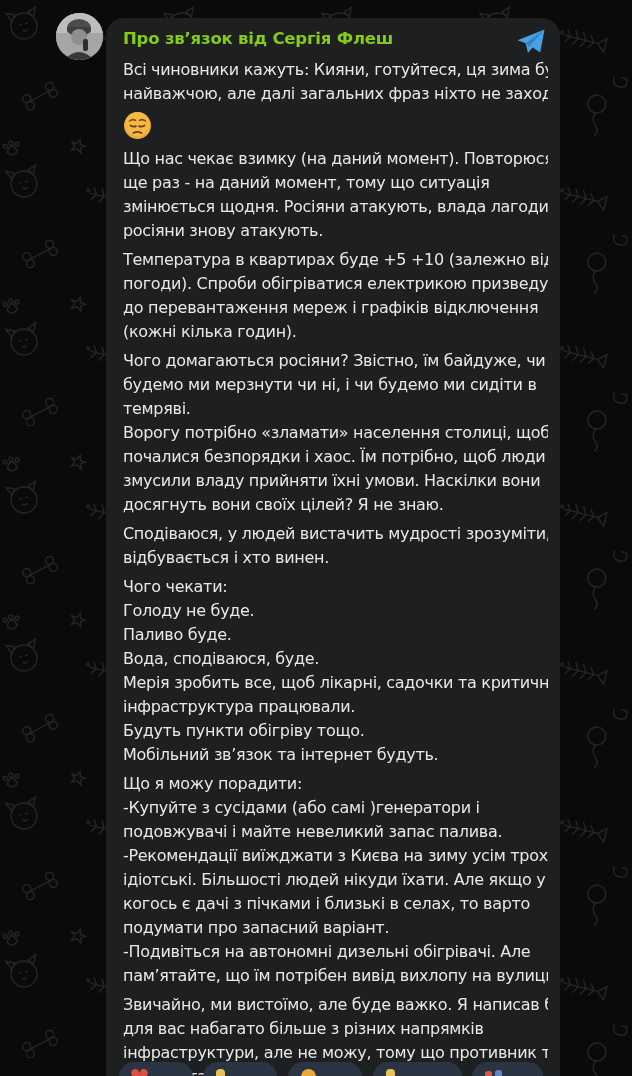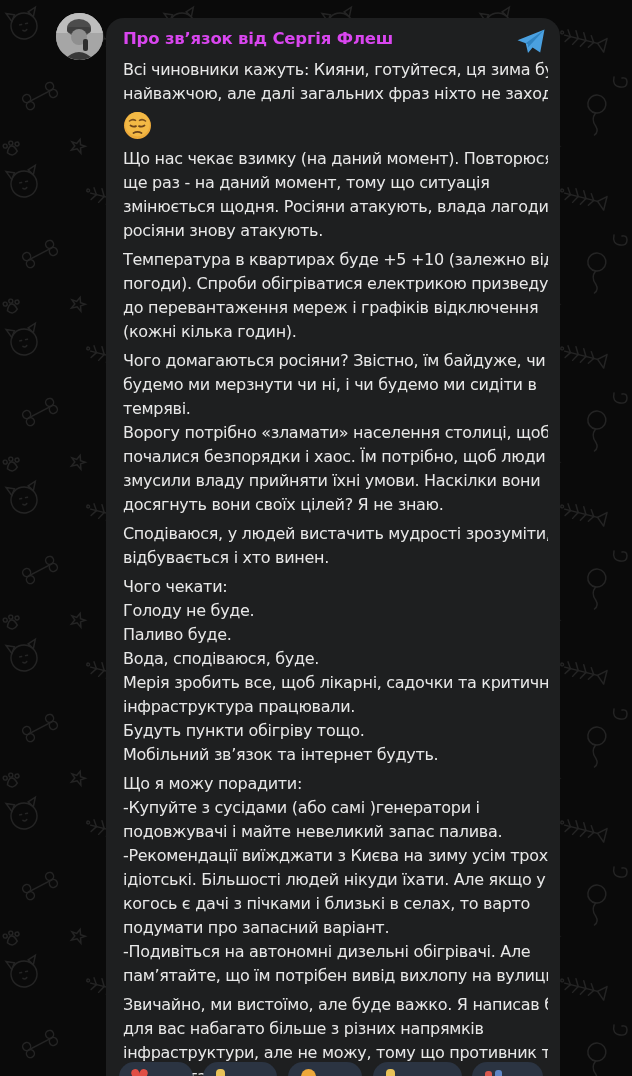--- a/index.html
+++ b/index.html
@@ -13,21 +13,21 @@
     position:absolute;left:56px;top:13px;width:47px;height:47px;border-radius:50%;
     overflow:hidden;z-index:2;background:#9a9a9a;
   }
   .bubble{
     position:absolute;left:106px;top:18px;width:454px;height:1058px;
     background:#1e1f20;border-radius:18px 18px 0 0;z-index:1;
     padding:10px 12px 0 17px;box-sizing:border-box;overflow:hidden;
   }
   .bubble-header{display:flex;align-items:flex-start;justify-content:space-between;height:26px;}
   .channel-title{
-    color:#d946ef;font-size:16.5px;font-weight:bold;line-height:22px;
+    color:#84cc16;font-size:16.5px;font-weight:bold;line-height:22px;
     letter-spacing:-0.2px;white-space:nowrap;
   }
   .plane{width:30px;height:27px;margin-right:2px;flex:0 0 auto;cursor:pointer;}
   .msg-text{margin-top:4px;color:#e8e8e8;font-size:16px;line-height:24px;letter-spacing:-0.3px;}
   .para{white-space:pre;margin:0 0 5px 0;overflow:hidden;}
   .emoji-line{height:31px;margin:1px 0 5px 0;}
   .reactions{position:absolute;left:119px;top:1062px;z-index:3;height:14px;}
   .pill{
     position:absolute;top:0;height:34px;border-radius:15px;background:#2b3442;
     display:flex;align-items:flex-start;padding-top:7px;box-sizing:border-box;

